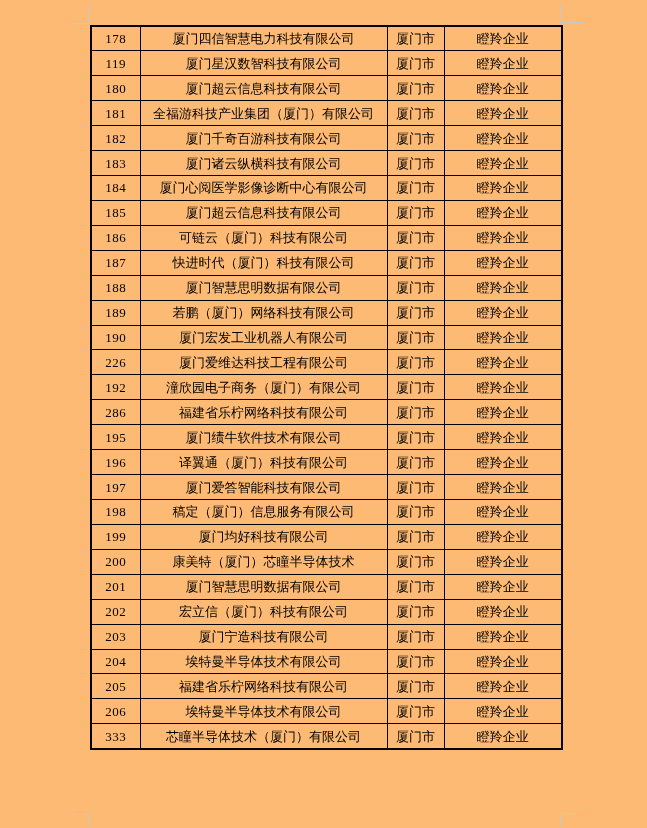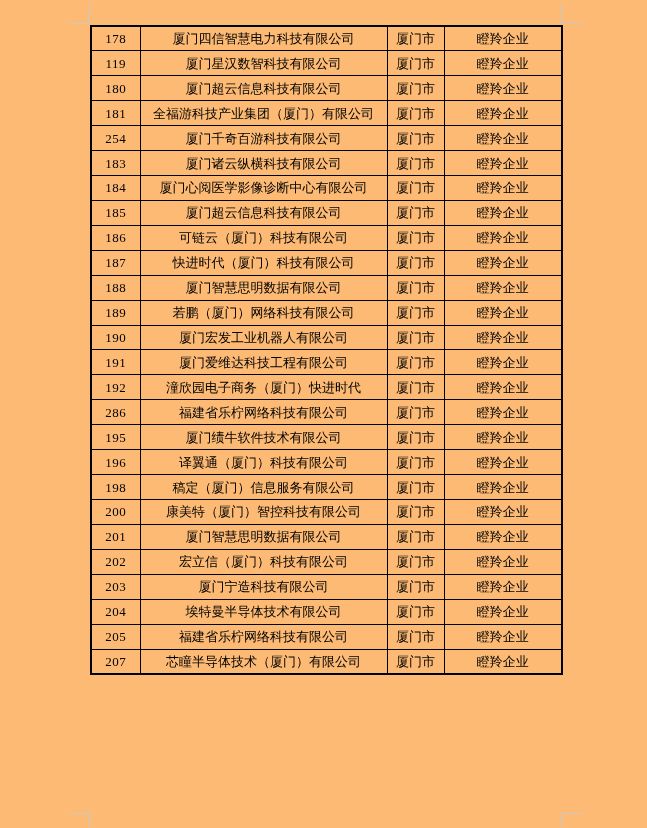--- a/index.html
+++ b/index.html
@@ -75,21 +75,21 @@
           <td class="c-city">厦门市</td>
           <td class="c-type">瞪羚企业</td>
         </tr>
         <tr>
           <td class="c-no">181</td>
           <td class="c-company">全福游科技产业集团（厦门）有限公司</td>
           <td class="c-city">厦门市</td>
           <td class="c-type">瞪羚企业</td>
         </tr>
         <tr>
-          <td class="c-no">254</td>
+          <td class="c-no">182</td>
           <td class="c-company">厦门千奇百游科技有限公司</td>
           <td class="c-city">厦门市</td>
           <td class="c-type">瞪羚企业</td>
         </tr>
         <tr>
           <td class="c-no">183</td>
           <td class="c-company">厦门诸云纵横科技有限公司</td>
           <td class="c-city">厦门市</td>
           <td class="c-type">瞪羚企业</td>
         </tr>
@@ -129,28 +129,28 @@
           <td class="c-city">厦门市</td>
           <td class="c-type">瞪羚企业</td>
         </tr>
         <tr>
           <td class="c-no">190</td>
           <td class="c-company">厦门宏发工业机器人有限公司</td>
           <td class="c-city">厦门市</td>
           <td class="c-type">瞪羚企业</td>
         </tr>
         <tr>
-          <td class="c-no">191</td>
+          <td class="c-no">226</td>
           <td class="c-company">厦门爱维达科技工程有限公司</td>
           <td class="c-city">厦门市</td>
           <td class="c-type">瞪羚企业</td>
         </tr>
         <tr>
           <td class="c-no">192</td>
-          <td class="c-company">潼欣园电子商务（厦门）快进时代</td>
+          <td class="c-company">潼欣园电子商务（厦门）有限公司</td>
           <td class="c-city">厦门市</td>
           <td class="c-type">瞪羚企业</td>
         </tr>
         <tr>
           <td class="c-no">286</td>
           <td class="c-company">福建省乐柠网络科技有限公司</td>
           <td class="c-city">厦门市</td>
           <td class="c-type">瞪羚企业</td>
         </tr>
         <tr>
@@ -159,28 +159,40 @@
           <td class="c-city">厦门市</td>
           <td class="c-type">瞪羚企业</td>
         </tr>
         <tr>
           <td class="c-no">196</td>
           <td class="c-company">译翼通（厦门）科技有限公司</td>
           <td class="c-city">厦门市</td>
           <td class="c-type">瞪羚企业</td>
         </tr>
         <tr>
+          <td class="c-no">197</td>
+          <td class="c-company">厦门爱答智能科技有限公司</td>
+          <td class="c-city">厦门市</td>
+          <td class="c-type">瞪羚企业</td>
+        </tr>
+        <tr>
           <td class="c-no">198</td>
           <td class="c-company">稿定（厦门）信息服务有限公司</td>
           <td class="c-city">厦门市</td>
           <td class="c-type">瞪羚企业</td>
         </tr>
         <tr>
+          <td class="c-no">199</td>
+          <td class="c-company">厦门均好科技有限公司</td>
+          <td class="c-city">厦门市</td>
+          <td class="c-type">瞪羚企业</td>
+        </tr>
+        <tr>
           <td class="c-no">200</td>
-          <td class="c-company">康美特（厦门）智控科技有限公司</td>
+          <td class="c-company">康美特（厦门）芯瞳半导体技术</td>
           <td class="c-city">厦门市</td>
           <td class="c-type">瞪羚企业</td>
         </tr>
         <tr>
           <td class="c-no">201</td>
           <td class="c-company">厦门智慧思明数据有限公司</td>
           <td class="c-city">厦门市</td>
           <td class="c-type">瞪羚企业</td>
         </tr>
         <tr>
@@ -201,21 +213,27 @@
           <td class="c-city">厦门市</td>
           <td class="c-type">瞪羚企业</td>
         </tr>
         <tr>
           <td class="c-no">205</td>
           <td class="c-company">福建省乐柠网络科技有限公司</td>
           <td class="c-city">厦门市</td>
           <td class="c-type">瞪羚企业</td>
         </tr>
         <tr>
-          <td class="c-no">207</td>
+          <td class="c-no">206</td>
+          <td class="c-company">埃特曼半导体技术有限公司</td>
+          <td class="c-city">厦门市</td>
+          <td class="c-type">瞪羚企业</td>
+        </tr>
+        <tr>
+          <td class="c-no">333</td>
           <td class="c-company">芯瞳半导体技术（厦门）有限公司</td>
           <td class="c-city">厦门市</td>
           <td class="c-type">瞪羚企业</td>
         </tr>
       </tbody>
   </table>
 
 </div>
 
 </body></html>

